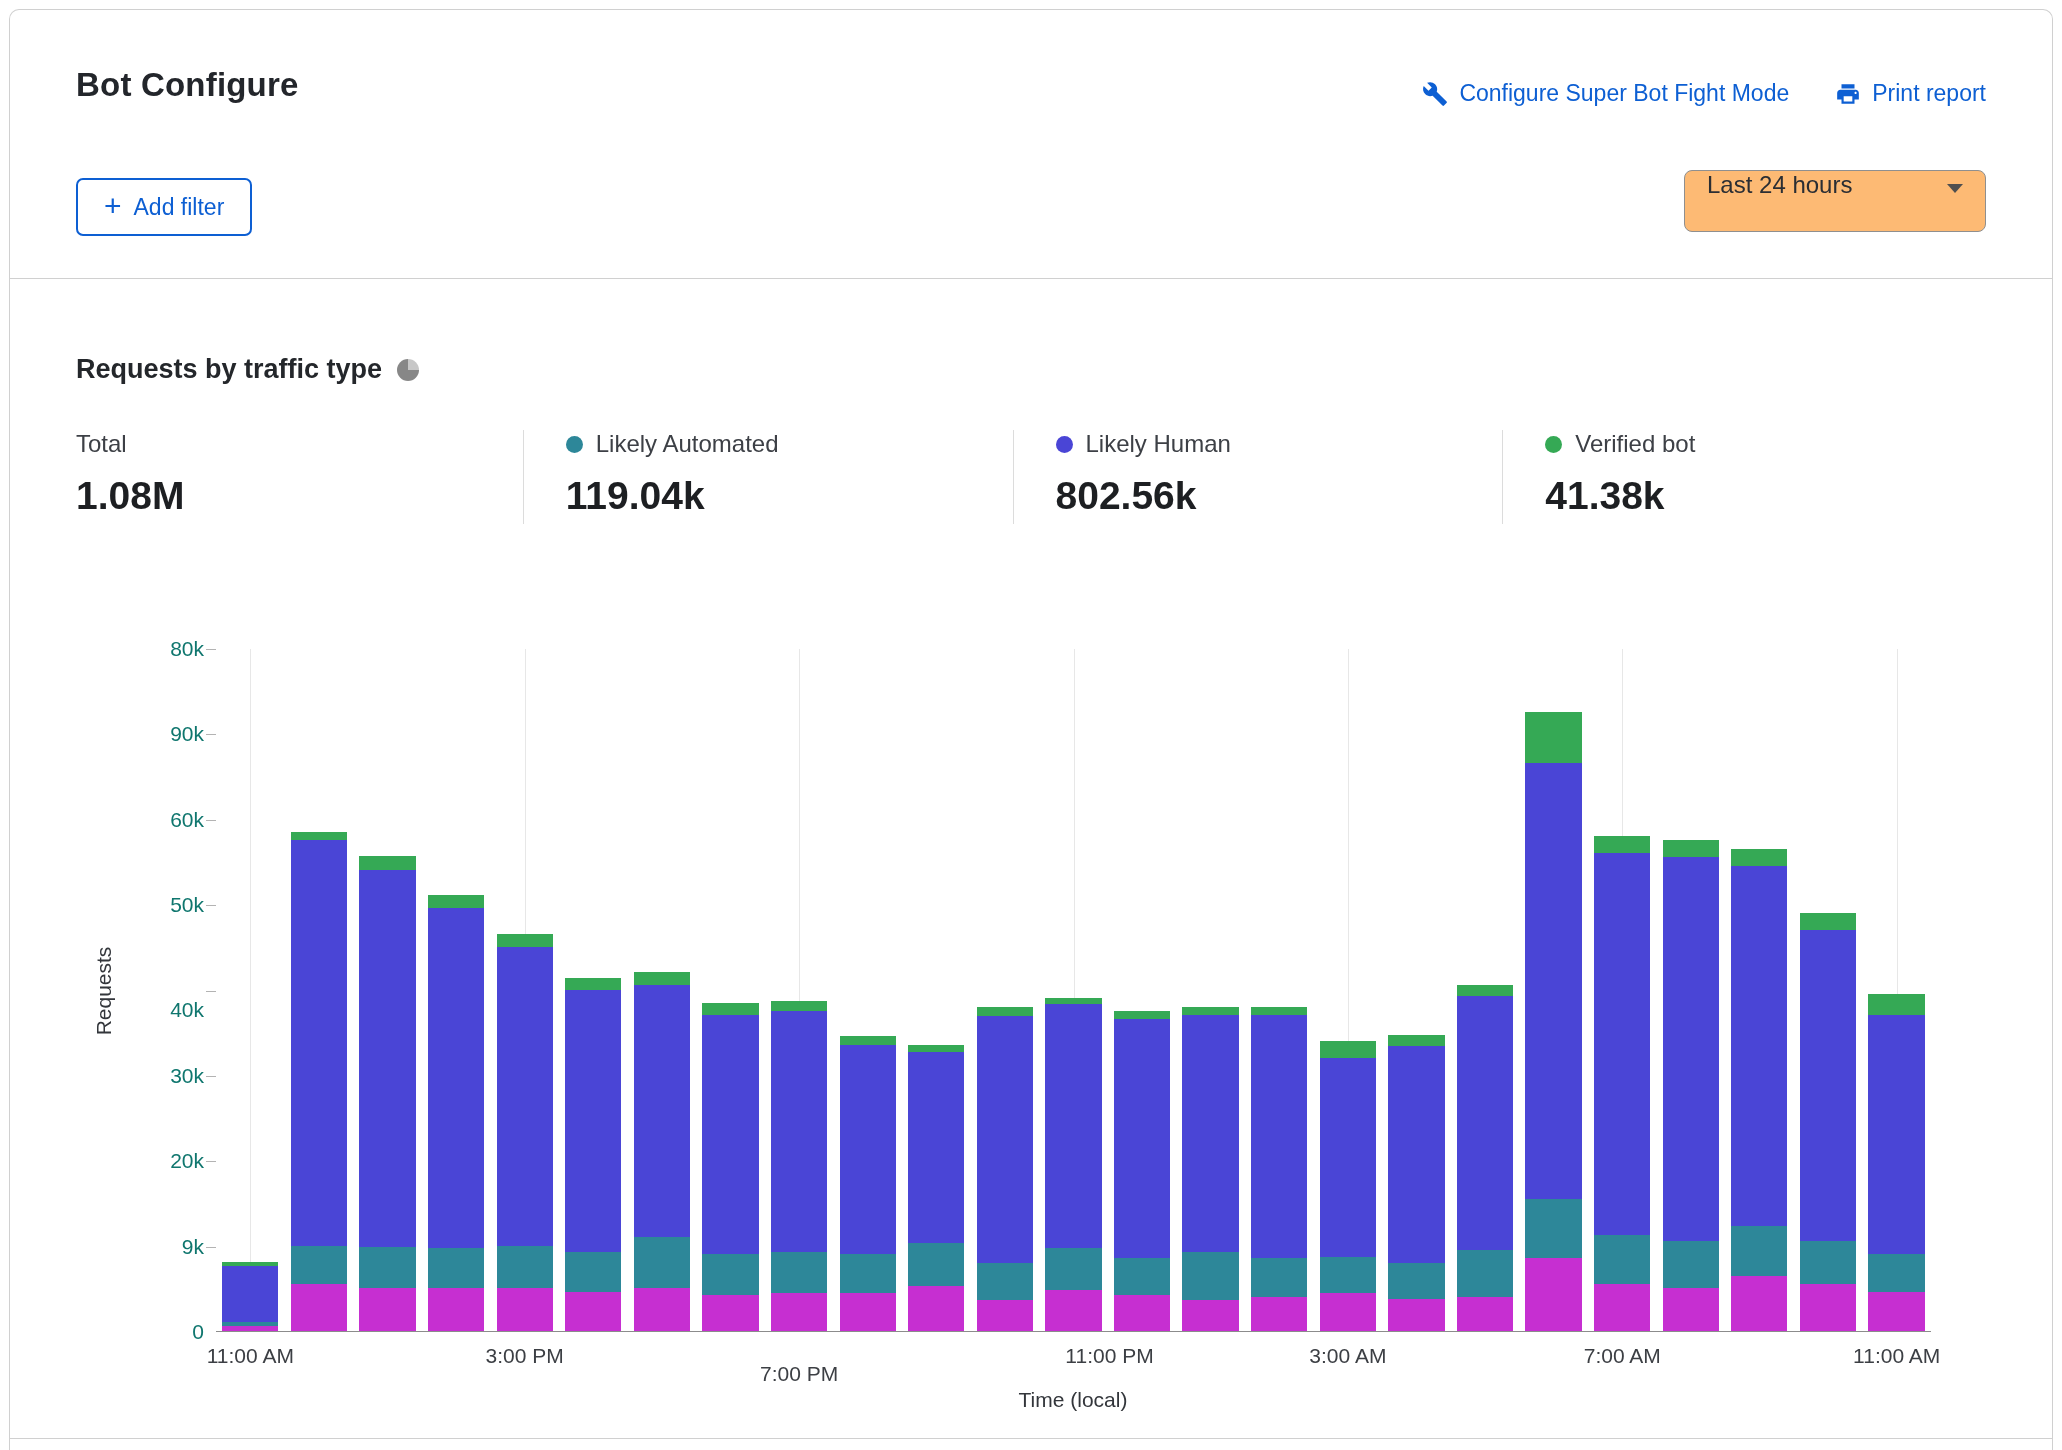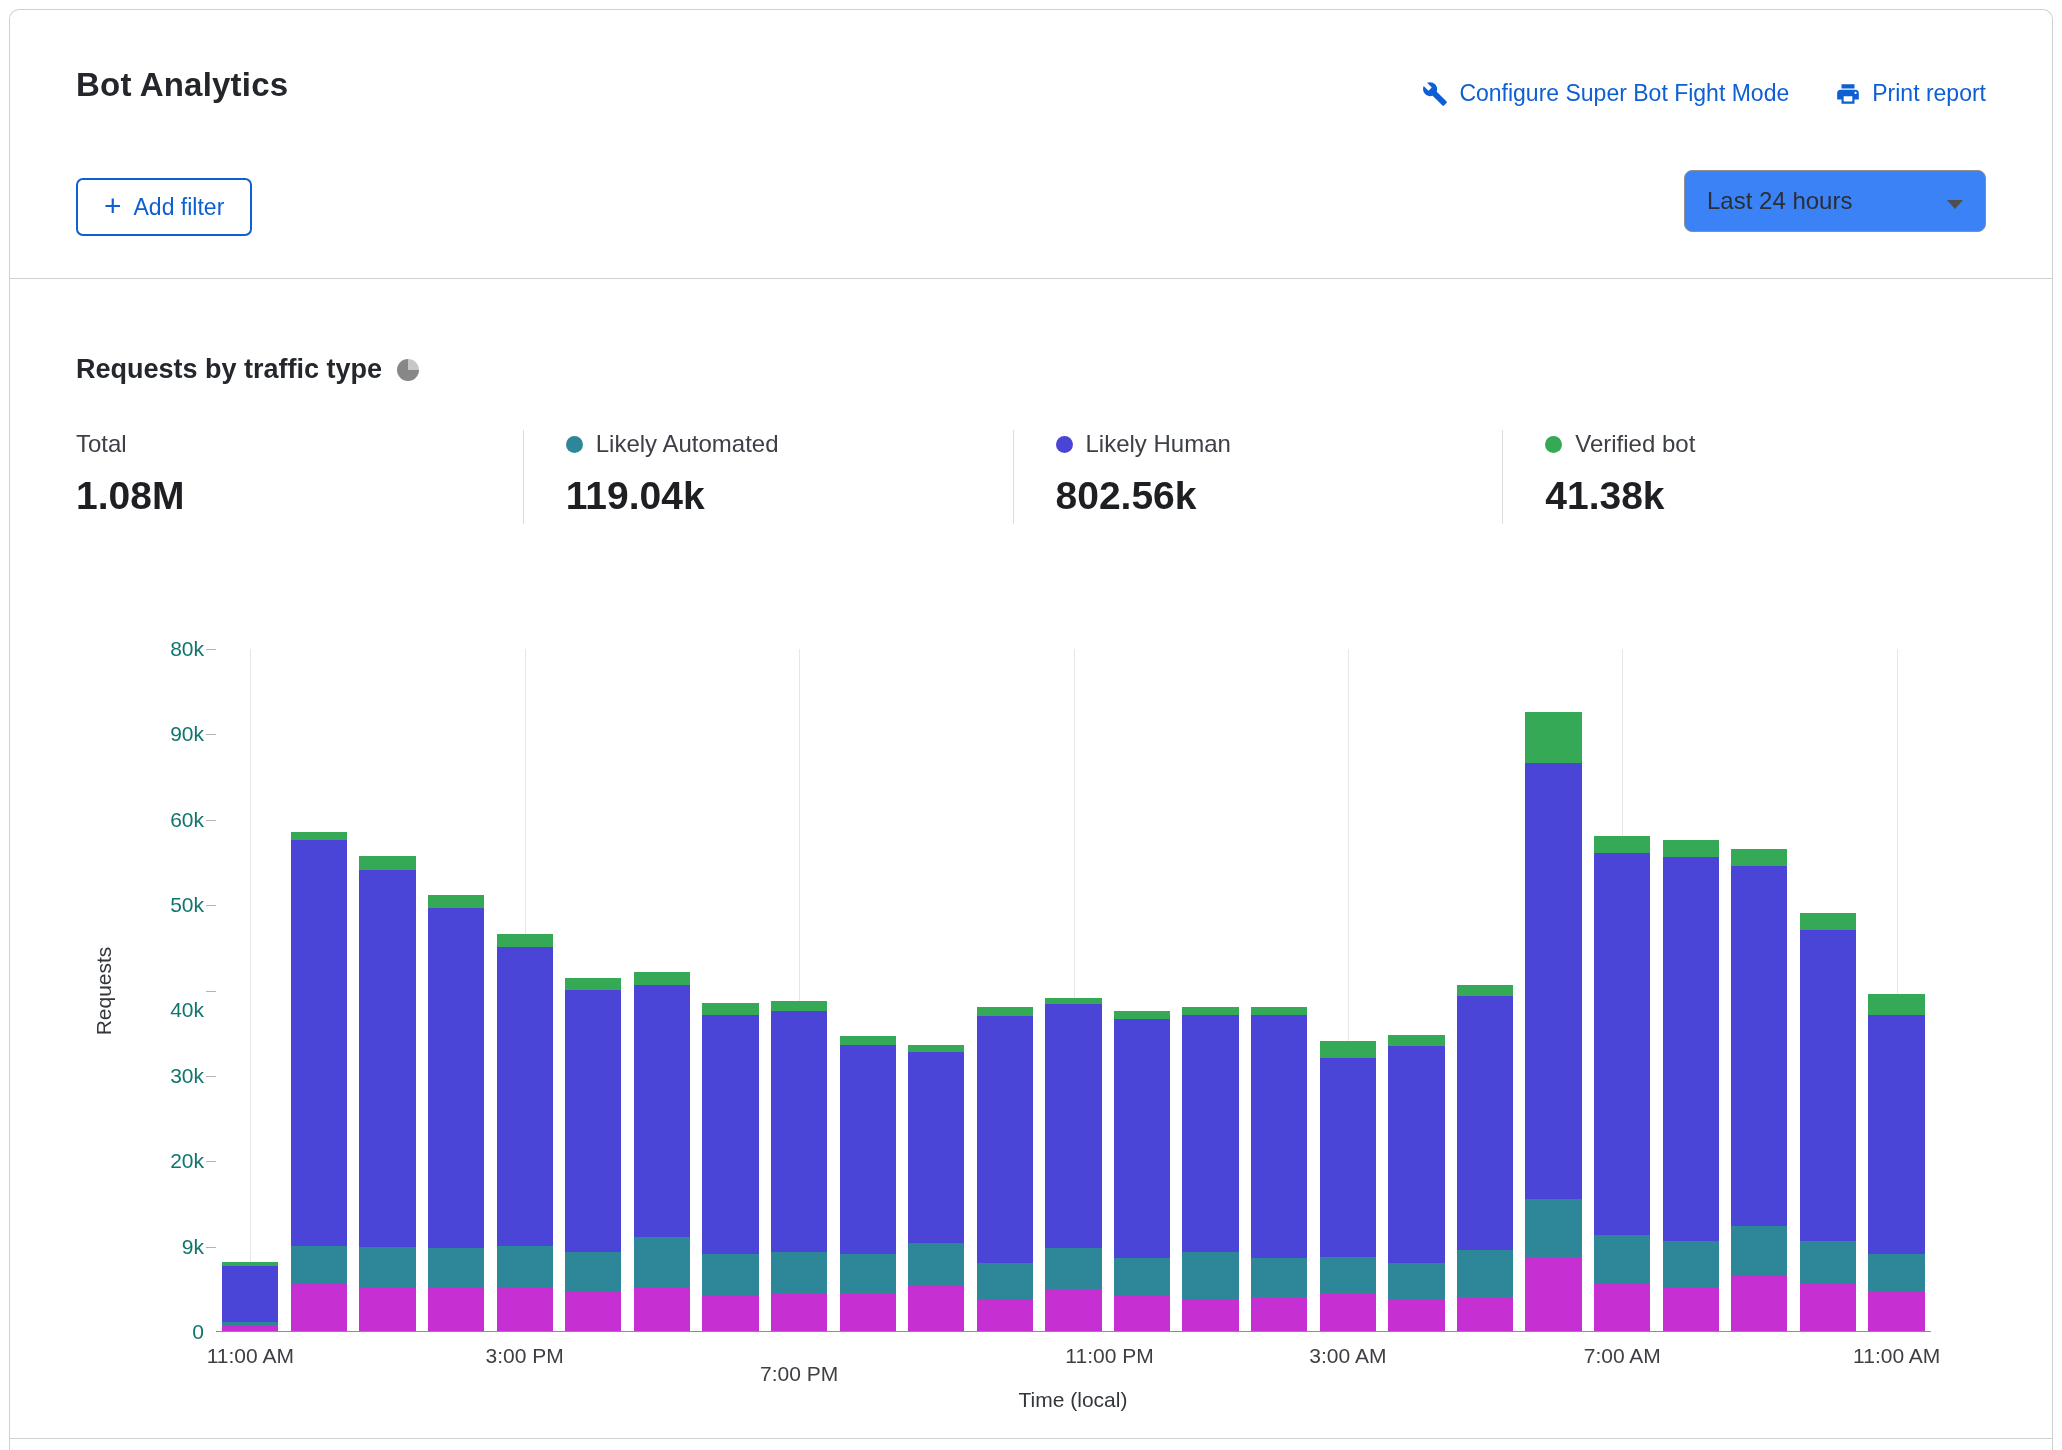--- a/index.html
+++ b/index.html
@@ -30,22 +30,22 @@
   .link svg { display:block; }
   .add-filter {
     position:absolute; left:66px; top:168px; height:58px;
     display:inline-flex; align-items:center; gap:12px; padding:0 26px;
     background:#fff; border:2px solid #0d5fd3; border-radius:7px;
     color:#0d5fd3; font-size:23px; font-family:inherit; cursor:pointer;
   }
   .add-filter .plus { font-size:30px; font-weight:400; line-height:1; margin-top:-3px; }
   .select {
     position:absolute; right:66px; top:160px; width:302px; height:62px;
-    border:1px solid #8f8f8f; border-radius:8px; background:#3b82f6;
-    display:flex; align-items:center; justify-content:space-between;
+    border:1px solid #8f8f8f; border-radius:8px; background:#fdba74;
+    display:flex; justify-content:space-between;
     padding:0 22px; font-size:24px; color:#2b2e33; cursor:pointer;
   }
   .divider { position:absolute; left:0; right:0; height:1px; background:#d0d0d0; }
   .divider.header-div { top:268px; }
   .divider.bottom-div { top:1428px; }
   
   .section-title {
     position:absolute; left:66px; top:344px;
     display:flex; align-items:center; gap:15px;
     font-size:27px; font-weight:700; color:#24272b;
@@ -83,21 +83,21 @@
   .x-title {
     position:absolute; left:1063px; top:1378px; transform:translateX(-50%);
     font-size:21px; color:#33363b;
   }
 </style>
 </head>
 <body>
 
 <div class="card">
 
-  <h1 class="page-title">Bot Analytics</h1>
+  <h1 class="page-title">Bot Configure</h1>
 
   <div class="header-links">
     <a class="link">
       <span>
         <svg width="26" height="26" viewBox="0 0 24 24">
             <path fill="#0d5fd3" d="M22.7 19l-9.1-9.1c.9-2.3.4-5-1.5-6.9-2-2-5-2.4-7.4-1.3L9 6 6 9 1.6 4.7C.4 7.1.9 10.1 2.9 12.1c1.9 1.9 4.6 2.4 6.9 1.5l9.1 9.1c.4.4 1 .4 1.4 0l2.3-2.3c.5-.4.5-1.1.1-1.4z"></path>
           </svg>
       </span>
       <span>Configure Super Bot Fight Mode</span>
     </a>

